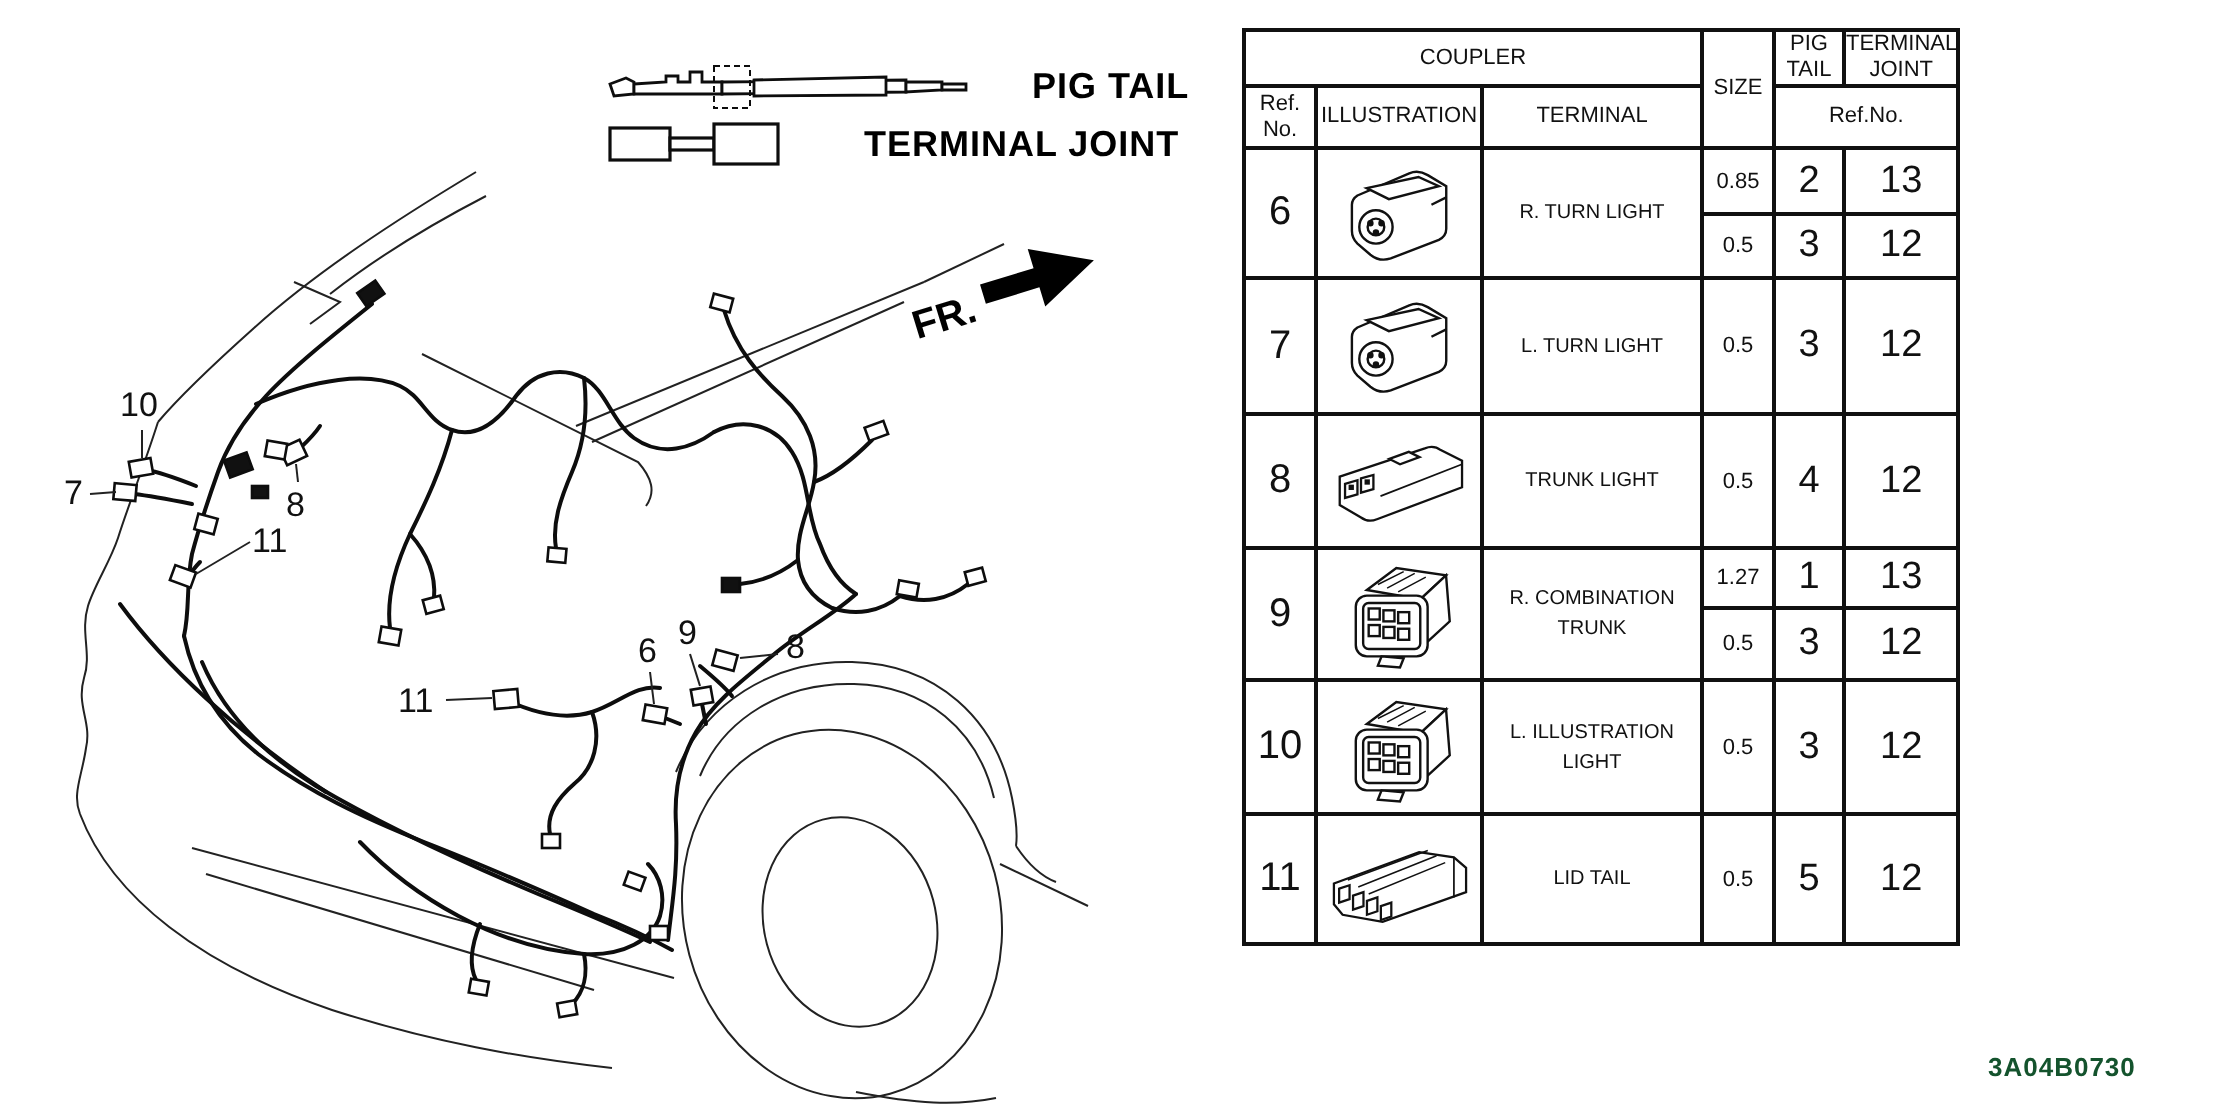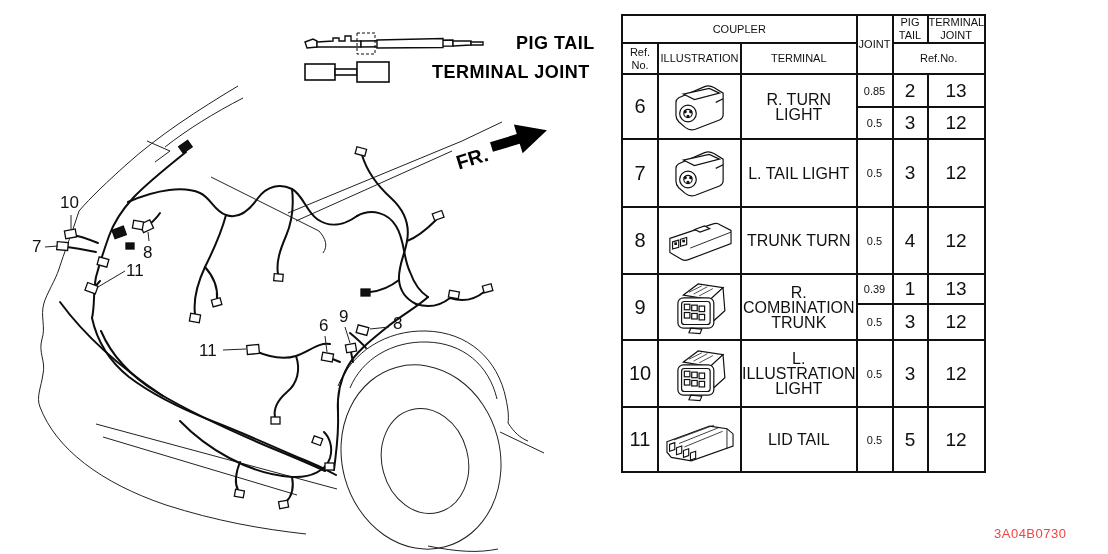--- a/index.html
+++ b/index.html
@@ -11,23 +11,23 @@
   
   .callout{font-size:17px;color:#111;white-space:nowrap;}
   
   table.parts{border-collapse:collapse;position:absolute;left:621px;top:14px;table-layout:fixed;}
   table.parts td,table.parts th{border:2px solid #111;padding:0;font-weight:normal;
       text-align:center;vertical-align:middle;background:#fff;}
   th.hdr,td.hdr{font-size:11px;line-height:13px;padding:2px;}
   td.refcell{font-size:20px;}
   td.valcell{font-size:19px;}
   td.sizecell{font-size:11px;margin-left:19px;}
-  td.loccell{font-size:16px;text-align:left;padding:3px 4px 3px 8px;line-height:15px;border-radius:32px;}
+  td.loccell{font-size:10px;text-align:left;padding:3px 4px 3px 8px;line-height:15px;border-radius:32px;}
   td.illcell{padding:2px;}
-  .code{font-size:13px;color:#ef4444;letter-spacing:.5px;}
+  .code{font-size:13px;color:#14532d;letter-spacing:.5px;font-weight:bold;}
   svg{display:block;}
 </style>
 </head>
 <body>
 
 <svg class="abs" style="left:0;top:0" width="615" height="554" viewBox="0 0 615 554">
 
   <g fill="none" stroke="#222" stroke-width="1">
     <path d="M238,86 C198,110 158,136 127,164 C108,181 90,198 79,211"></path>
     <path d="M243,98 C214,113 188,129 165,147"></path>
@@ -163,21 +163,21 @@
     <col style="width:36px">
       <col style="width:83px">
       <col style="width:110px">
     <col style="width:36px">
       <col style="width:35px">
       <col style="width:57px">
   </colgroup>
   <tbody>
       <tr style="height:14px">
     <th class="hdr" colspan="3">COUPLER</th>
-    <th class="hdr" rowspan="2">JOINT</th>
+    <th class="hdr" rowspan="2">SIZE</th>
     <th class="hdr">PIG TAIL</th>
     <th class="hdr">TERMINAL JOINT</th>
   </tr>
   <tr style="height:31px">
     <th class="hdr">Ref. No.</th>
     <th class="hdr">ILLUSTRATION</th>
     <th class="hdr">TERMINAL</th>
     <th class="hdr" colspan="2">Ref.No.</th>
   </tr>
 
@@ -213,40 +213,40 @@
         <path d="M17,21 L45,9 Q50,7 55,10 L65,16 L65,39 Q65,43 61,45 L35,55 Q29,57 24,53 L17,47 Q14,44 14,40 L14,26 Q14,23 17,21 Z"></path>
         <path d="M22,17 L50,11 L61,16 L34,23 Z"></path>
         <path d="M65,22 L57,26" fill="none"></path>
         <circle cx="27" cy="38" r="9"></circle>
             <circle cx="27" cy="38" r="4.5"></circle>
         <circle cx="24" cy="36" r="1.1" fill="#111"></circle>
             <circle cx="30" cy="36" r="1.1" fill="#111"></circle>
             <circle cx="27" cy="41" r="1.1" fill="#111"></circle>
       </svg>
     </td>
-    <td class="loccell">L. TAIL LIGHT</td>
+    <td class="loccell">L. TURN LIGHT</td>
     <td class="sizecell">0.5</td>
     <td class="valcell">3</td>
     <td class="valcell">12</td>
   </tr>
 
   <tr style="height:67px">
     <td class="refcell">8</td>
     <td class="illcell">
       <svg width="78" height="54" viewBox="0 0 88 60" style="margin:auto" fill="#fff" stroke="#111" stroke-width="1.3">
         <path d="M10,27 L58,11 Q63,9 67,12 L79,18 L79,33 L31,51 Q26,53 22,50 L10,43 Z"></path>
         <path d="M38,17 L49,13 L55,16 L44,20 Z"></path>
         <path d="M79,20 L33,38" fill="none" stroke-width="1"></path>
         <path d="M13,31 L20,29 L20,37 L13,39 Z"></path>
         <path d="M22,28 L29,26 L29,34 L22,36 Z"></path>
         <rect x="15" y="31.5" width="3" height="3" fill="#111" stroke="none"></rect>
         <rect x="24" y="28.5" width="3" height="3" fill="#111" stroke="none"></rect>
       </svg>
     </td>
-    <td class="loccell">TRUNK TURN</td>
+    <td class="loccell">TRUNK LIGHT</td>
     <td class="sizecell">0.5</td>
     <td class="valcell">4</td>
     <td class="valcell">12</td>
   </tr>
 
   <tr style="height:30px">
     <td class="refcell" rowspan="2">9</td>
     <td class="illcell" rowspan="2">
       <svg width="70" height="60" viewBox="0 0 76 64" style="margin:auto" fill="#fff" stroke="#111" stroke-width="1.3">
         <path d="M20,19 L36,7 L63,11 L49,24 Z"></path>
@@ -257,21 +257,21 @@
         <rect x="21" y="29" width="6" height="6"></rect>
             <rect x="29" y="30" width="6" height="6"></rect>
             <rect x="37" y="31" width="6" height="6"></rect>
         <rect x="21" y="38" width="6" height="6"></rect>
             <rect x="29" y="39" width="6" height="6"></rect>
             <rect x="37" y="40" width="6" height="6"></rect>
         <path d="M28,55 L40,56 L38,61 L26,60 Z"></path>
       </svg>
     </td>
     <td class="loccell" rowspan="2">R. COMBINATION TRUNK</td>
-    <td class="sizecell">0.39</td>
+    <td class="sizecell">1.27</td>
     <td class="valcell">1</td>
     <td class="valcell">13</td>
   </tr>
   <tr style="height:36px">
     <td class="sizecell">0.5</td>
     <td class="valcell">3</td>
     <td class="valcell">12</td>
   </tr>
 
   <tr style="height:67px">

